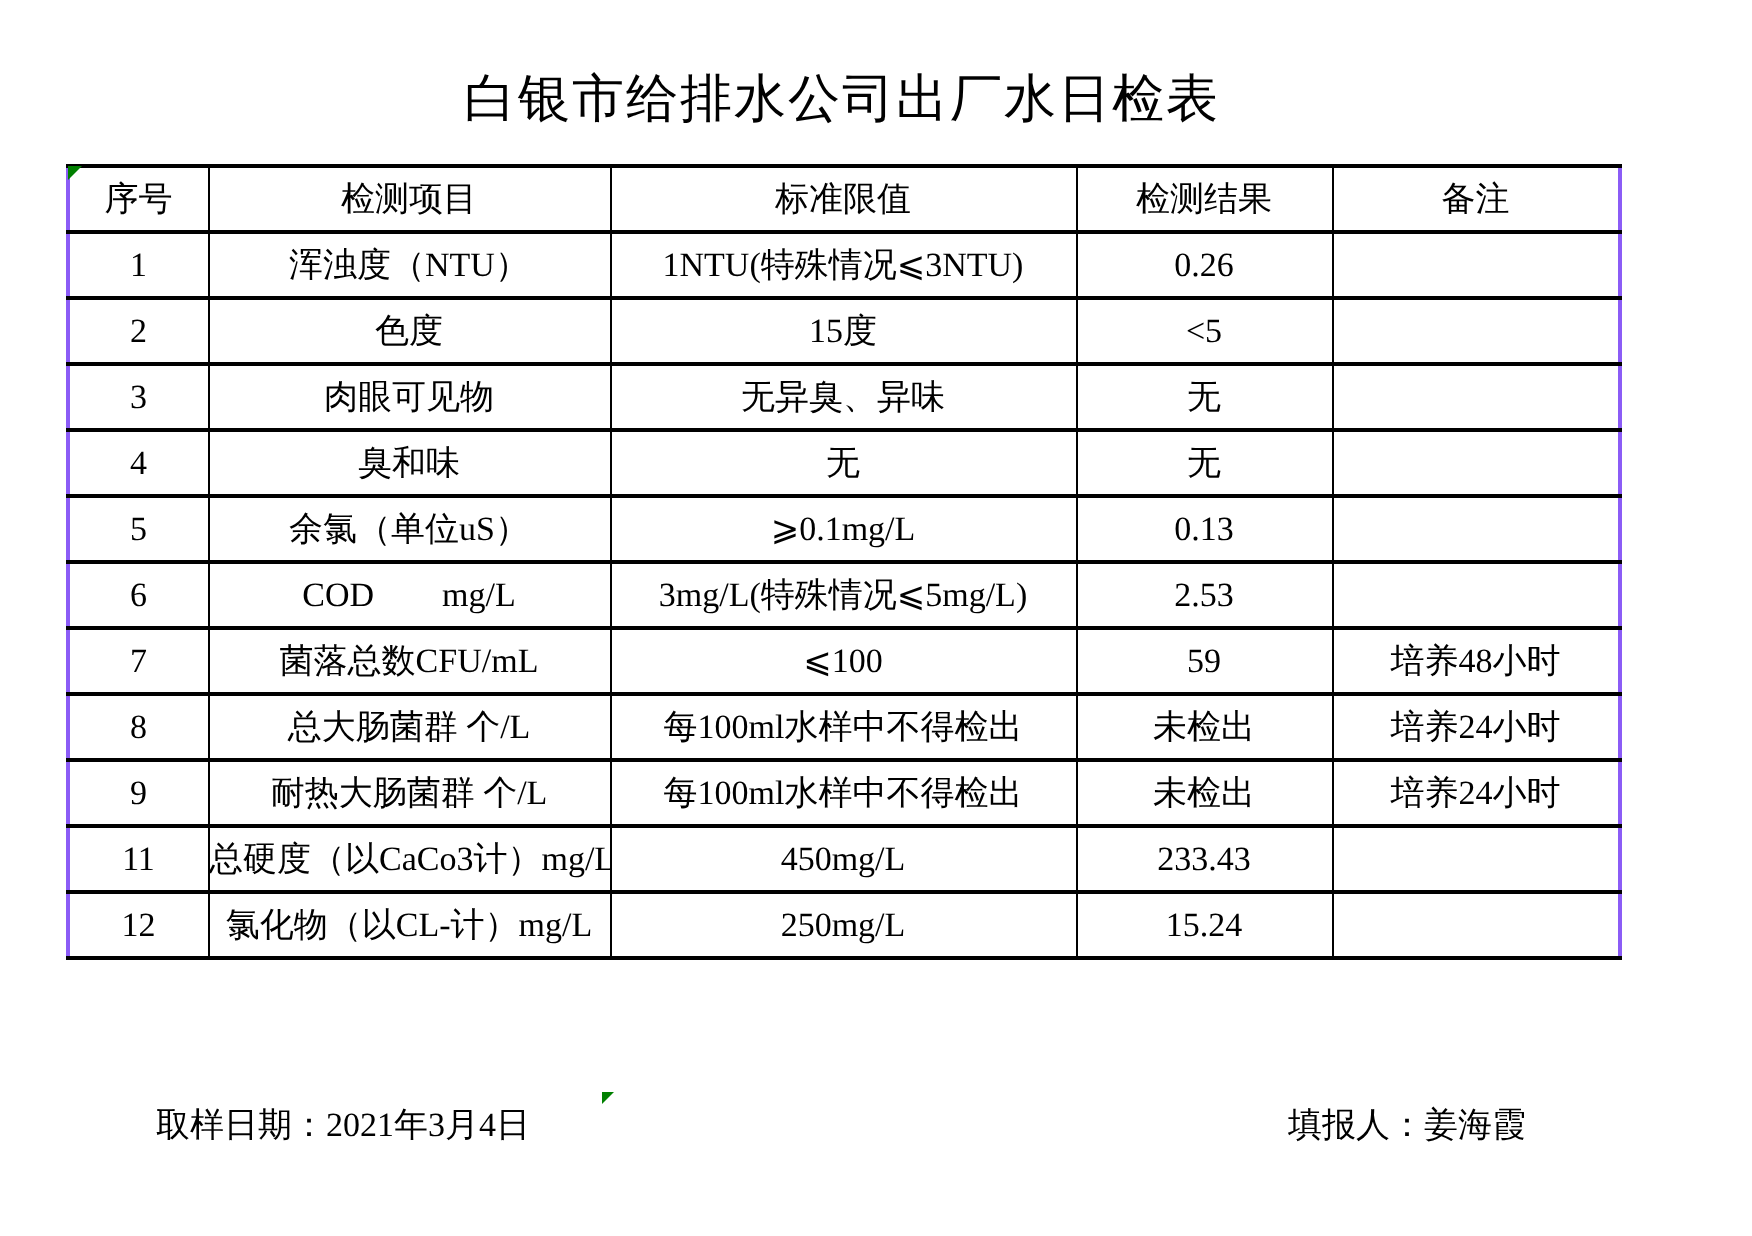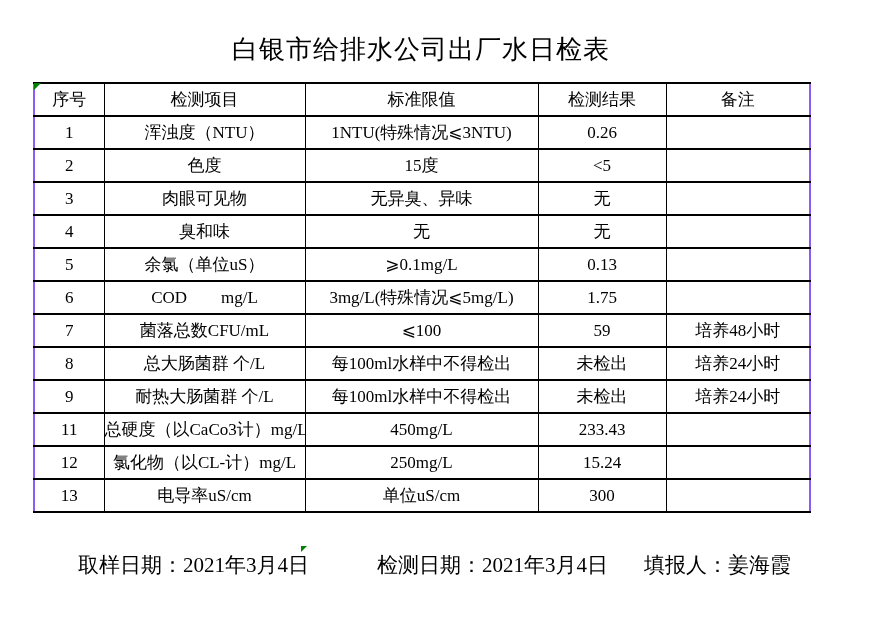--- a/index.html
+++ b/index.html
@@ -50,21 +50,21 @@
     font-weight: normal;
     white-space: pre;
     overflow: hidden;
   }
   .footer-line {
     position: absolute;
     top: 551px;
     left: 0;
     width: 876px;
     height: 24px;
-    font-size: 21px;
+    font-size: 17px;
     white-space: pre;
   }
   .footer-seg { position: absolute; top: 0; white-space: pre; }
   .seg-sample   { left: 78px;  }
   .seg-test     { left: 377px; }
   .seg-reporter { left: 644px; }
   .green-marker {
     position: absolute;
     width: 7px;
     height: 7px;
@@ -130,21 +130,21 @@
           <td>5</td>
           <td>余氯（单位uS）</td>
           <td>⩾0.1mg/L</td>
           <td>0.13</td>
           <td></td>
         </tr>
         <tr>
           <td>6</td>
           <td>COD        mg/L</td>
           <td>3mg/L(特殊情况⩽5mg/L)</td>
-          <td>1.75</td>
+          <td>2.53</td>
           <td></td>
         </tr>
         <tr>
           <td>7</td>
           <td>菌落总数CFU/mL</td>
           <td>⩽100</td>
           <td>59</td>
           <td>培养48小时</td>
         </tr>
         <tr>
@@ -168,32 +168,24 @@
           <td>233.43</td>
           <td></td>
         </tr>
         <tr>
           <td>12</td>
           <td>氯化物（以CL-计）mg/L</td>
           <td>250mg/L</td>
           <td>15.24</td>
           <td></td>
         </tr>
-        <tr>
-          <td>13</td>
-          <td>电导率uS/cm</td>
-          <td>单位uS/cm</td>
-          <td>300</td>
-          <td></td>
-        </tr>
       </tbody>
   </table>
 
   <span class="green-marker marker-top" style="background: rgb(0, 128, 0);"></span>
   <span class="green-marker marker-bottom" style="background: rgb(0, 128, 0);"></span>
 
   <div class="footer-line">
     <span class="footer-seg seg-sample"><span>取样日期：</span><span>2021年3月4日</span></span>
-    <span class="footer-seg seg-test"><span>检测日期：</span><span>2021年3月4日</span></span>
     <span class="footer-seg seg-reporter"><span>填报人：</span><span>姜海霞</span></span>
   </div>
 
 </div>
 
 </body></html>

